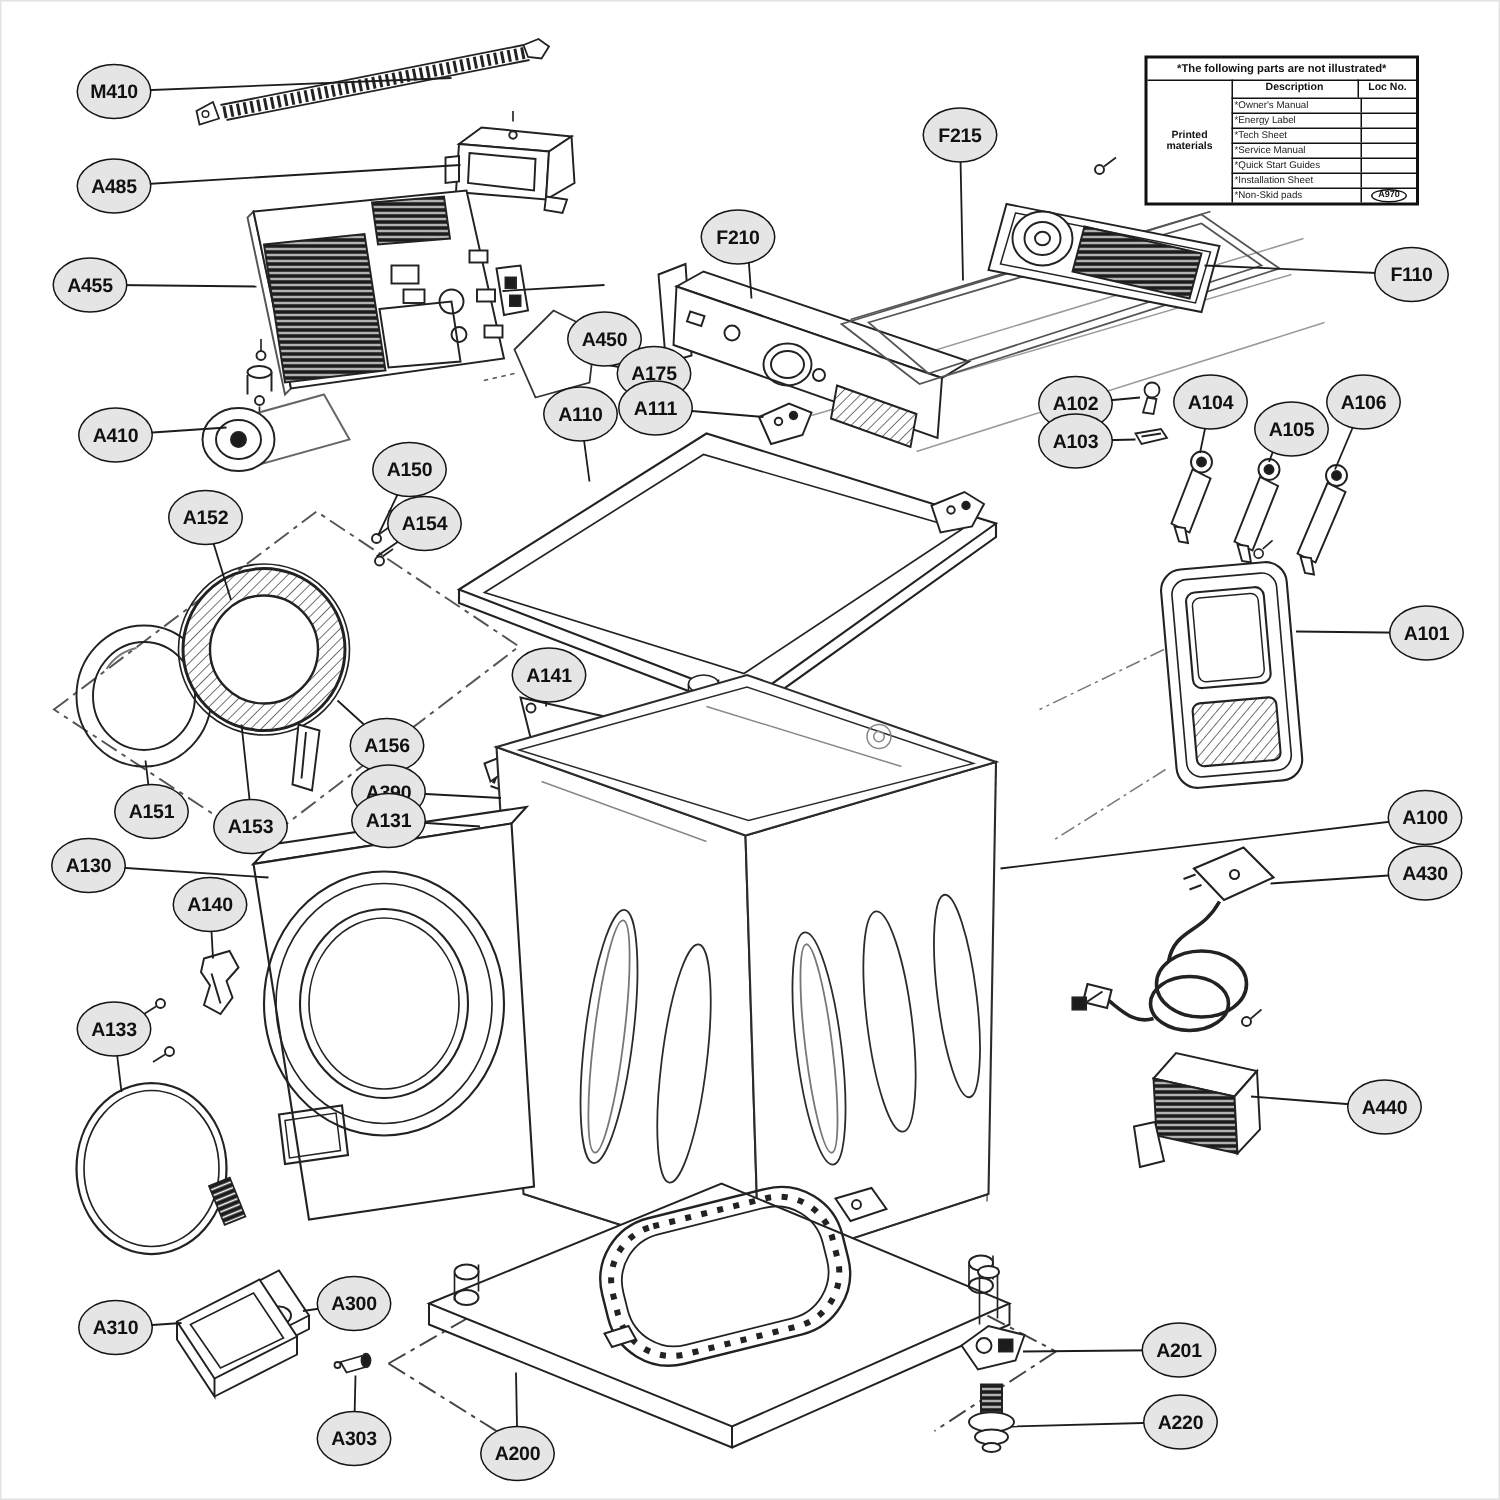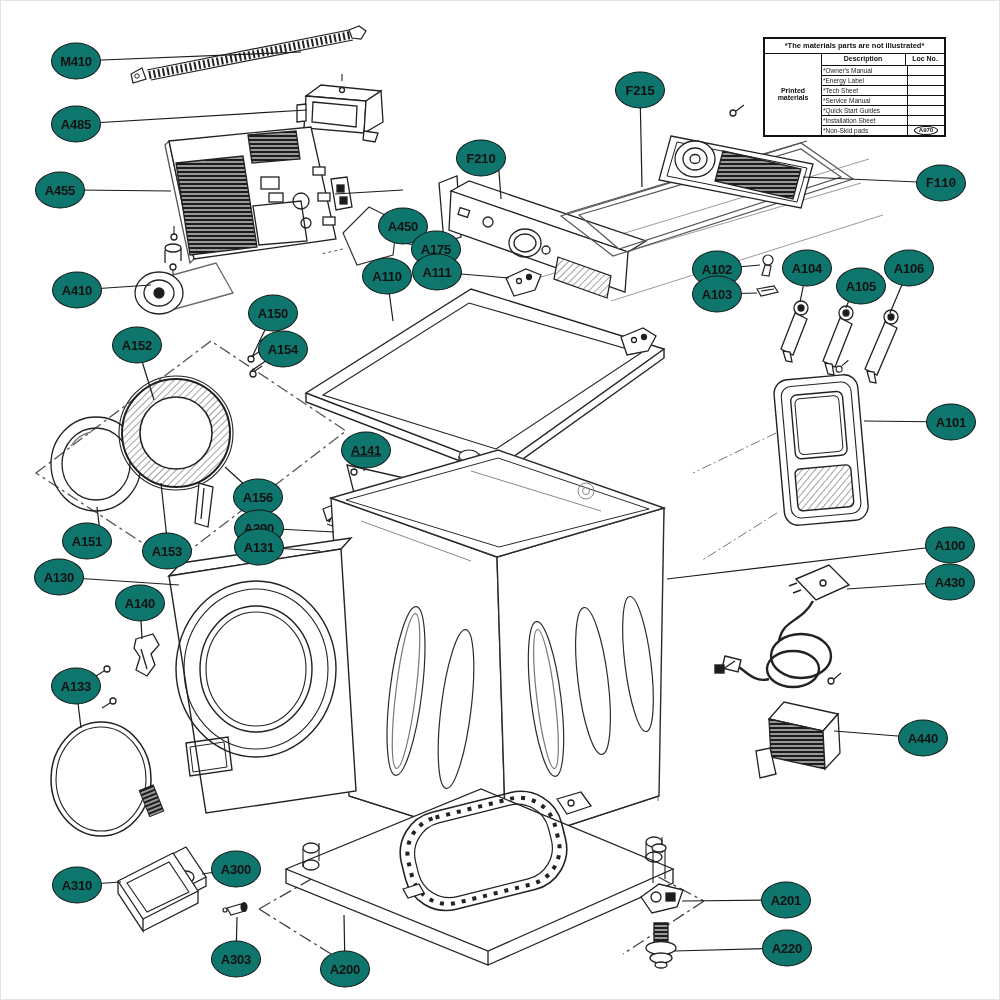--- a/index.html
+++ b/index.html
@@ -5,21 +5,21 @@
   html,body{margin:0;padding:0;background:#fff;}
   .stage{
     position:relative;width:1000px;height:1000px;background:#ffffff;
     font-family:"Liberation Sans", sans-serif;overflow:hidden;
     border:1px solid #e3e3e3;box-sizing:border-box;
   }
   svg{position:absolute;left:0;top:0;}
   .callout{
     position:absolute;transform:translate(-50%,-50%);
     min-width:50px;height:37px;padding:0 4px;box-sizing:border-box;
-    border:1.8px solid #151515;border-radius:50%;background:#0f766e;
+    border:1.8px solid #151515;border-radius:50%;background:#e5e5e5;
     display:flex;align-items:center;justify-content:center;
     font-size:13px;font-weight:600;letter-spacing:-0.2px;color:#111;
     z-index:5;
   }
   .leader{stroke:#1c1c1c;stroke-width:1.2;}
   
   .nitable{
     position:absolute;left:762px;top:36px;width:183px;height:100px;
     border:2px solid #111;box-sizing:border-box;background:#fff;z-index:6;
     color:#111;
@@ -407,55 +407,55 @@
 </svg>
 
 <div id="callouts">
       <div class="callout" style="left: 75px; top: 60px;">M410</div>
       <div class="callout" style="left: 75px; top: 123px;">A485</div>
       <div class="callout" style="left: 59px; top: 189px;">A455</div>
       <div class="callout" style="left: 402px; top: 189px; margin-top: 36px;">A450</div>
       <div class="callout" style="left: 435px; top: 248px;">A175</div>
       <div class="callout" style="left: 386px; top: 275px;">A110</div>
       <div class="callout" style="left: 436px; top: 271px;">A111</div>
-      <div class="callout" style="left: 480px; top: 157px;">F210</div>
+      <div class="callout" style="left: 491px; top: 157px;">F210</div>
       <div class="callout" style="left: 639px; top: 89px;">F215</div>
-      <div class="callout" style="left: 940px; top: 182px; font-family: Liberation Mono, monospace;">F110</div>
+      <div class="callout" style="left: 940px; top: 182px;">F110</div>
       <div class="callout" style="left: 716px; top: 268px;">A102</div>
       <div class="callout" style="left: 716px; top: 293px;">A103</div>
       <div class="callout" style="left: 806px; top: 267px;">A104</div>
       <div class="callout" style="left: 860px; top: 285px;">A105</div>
       <div class="callout" style="left: 908px; top: 267px;">A106</div>
       <div class="callout" style="left: 950px; top: 421px;">A101</div>
       <div class="callout" style="left: 76px; top: 289px;">A410</div>
       <div class="callout" style="left: 272px; top: 312px;">A150</div>
       <div class="callout" style="left: 136px; top: 344px;">A152</div>
       <div class="callout" style="left: 282px; top: 348px;">A154</div>
       <div class="callout" style="left: 257px; top: 496px;">A156</div>
-      <div class="callout" style="left: 86px; top: 540px;">A151</div>
+      <div class="callout" style="left: 100px; top: 540px;">A151</div>
       <div class="callout" style="left: 166px; top: 538px; margin-top: 12px;">A153</div>
-      <div class="callout" style="left: 365px; top: 449px; text-decoration: underline;">A141</div>
+      <div class="callout" style="left: 365px; top: 449px;">A141</div>
       <div class="callout" style="left: 258px; top: 527px;">A390</div>
       <div class="callout" style="left: 258px; top: 546px;">A131</div>
       <div class="callout" style="left: 58px; top: 576px;">A130</div>
       <div class="callout" style="left: 139px; top: 602px;">A140</div>
       <div class="callout" style="left: 75px; top: 685px;">A133</div>
       <div class="callout" style="left: 949px; top: 544px;">A100</div>
       <div class="callout" style="left: 949px; top: 581px;">A430</div>
       <div class="callout" style="left: 922px; top: 737px;">A440</div>
       <div class="callout" style="left: 76px; top: 884px;">A310</div>
       <div class="callout" style="left: 235px; top: 868px;">A300</div>
       <div class="callout" style="left: 235px; top: 958px;">A303</div>
       <div class="callout" style="left: 344px; top: 968px;">A200</div>
       <div class="callout" style="left: 785px; top: 899px;">A201</div>
       <div class="callout" style="left: 786px; top: 947px;">A220</div>
     </div>
 
 <div class="nitable">
-  <div class="ni-header">*The materials parts are not illustrated*</div>
+  <div class="ni-header">*The following parts are not illustrated*</div>
   <div class="ni-group">Printed materials</div>
   <div class="ni-right">
     <div class="ni-subhead">
       <div class="c1">Description</div>
       <div class="c2">Loc No.</div>
     </div>
     <div class="ni-rows">
       <div class="ni-row">
         <div class="desc">*Owner's Manual</div>
         <div class="loc"></div>

